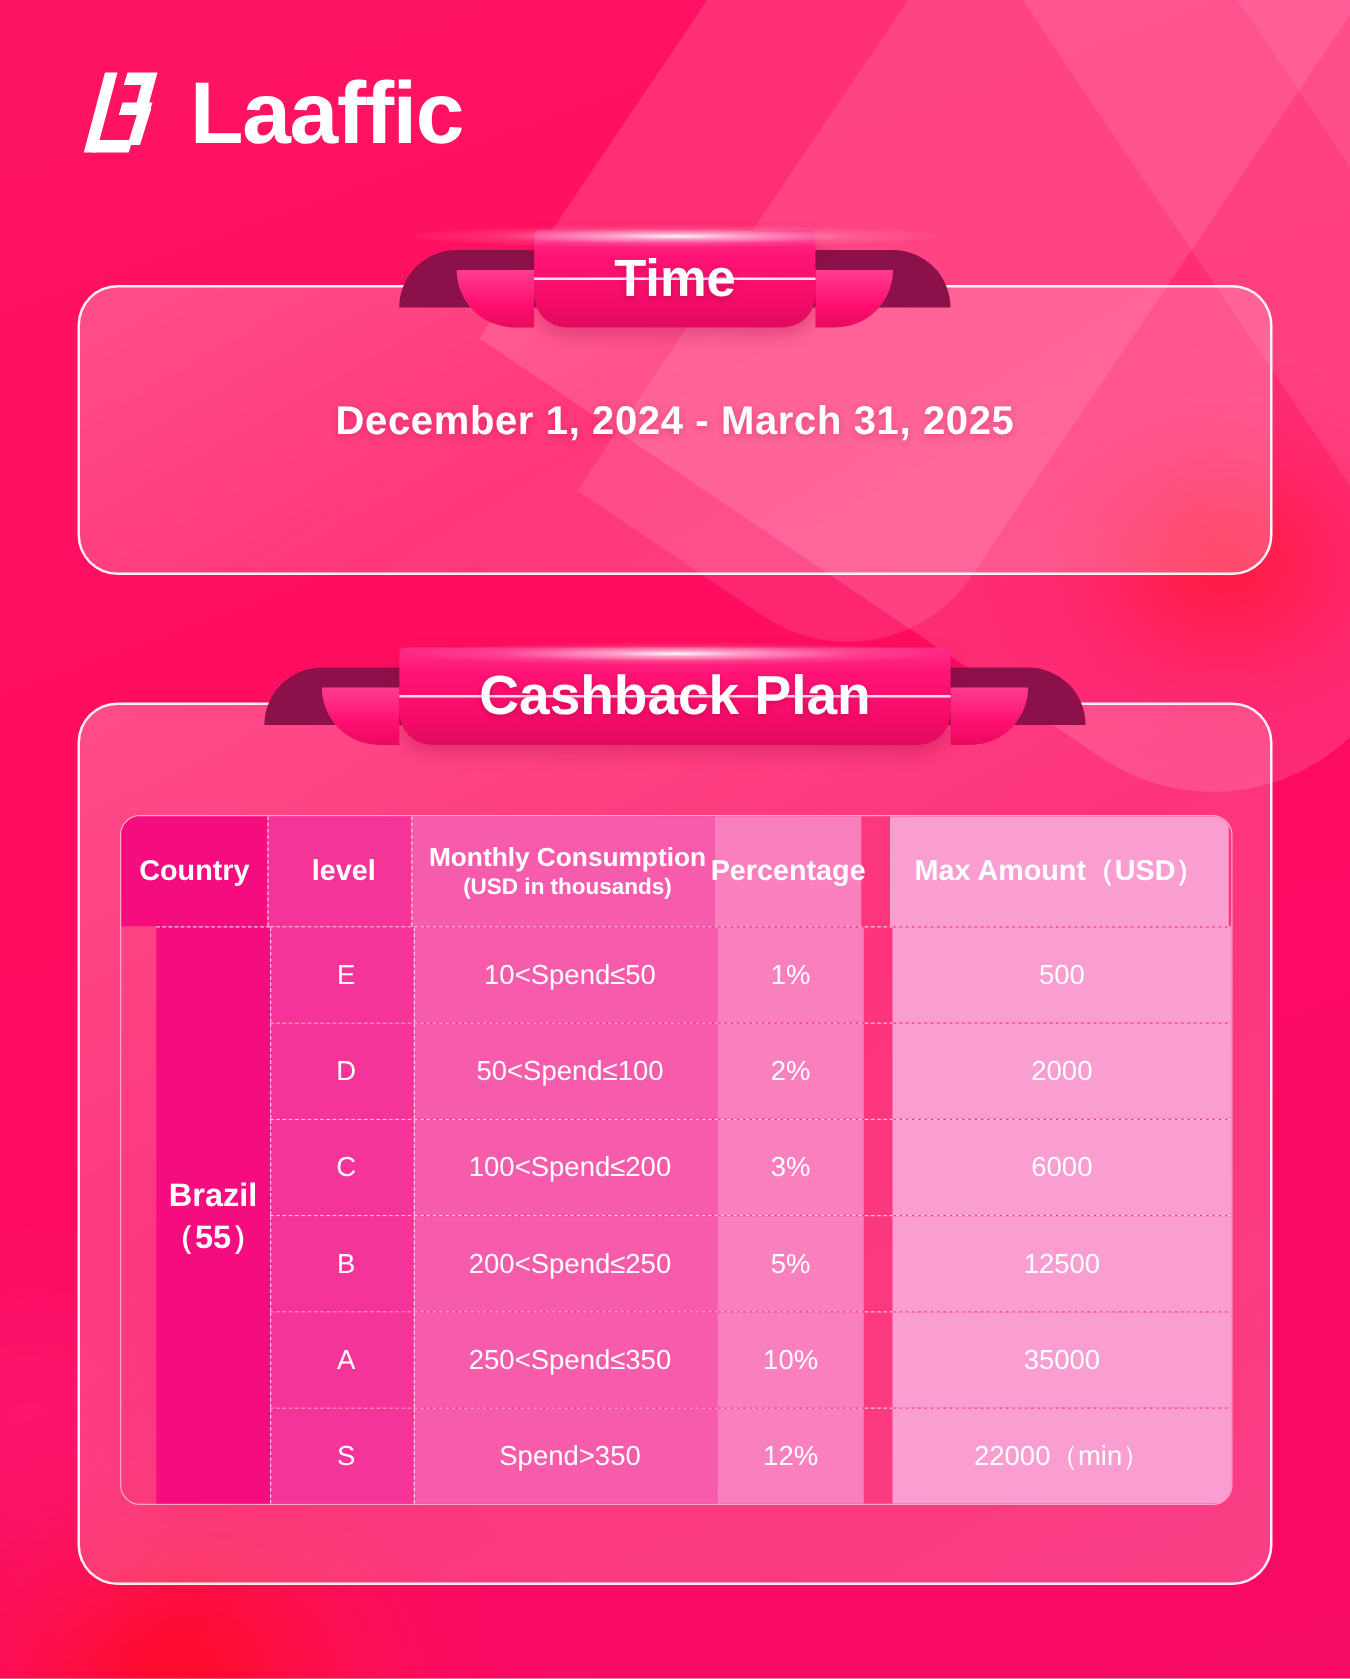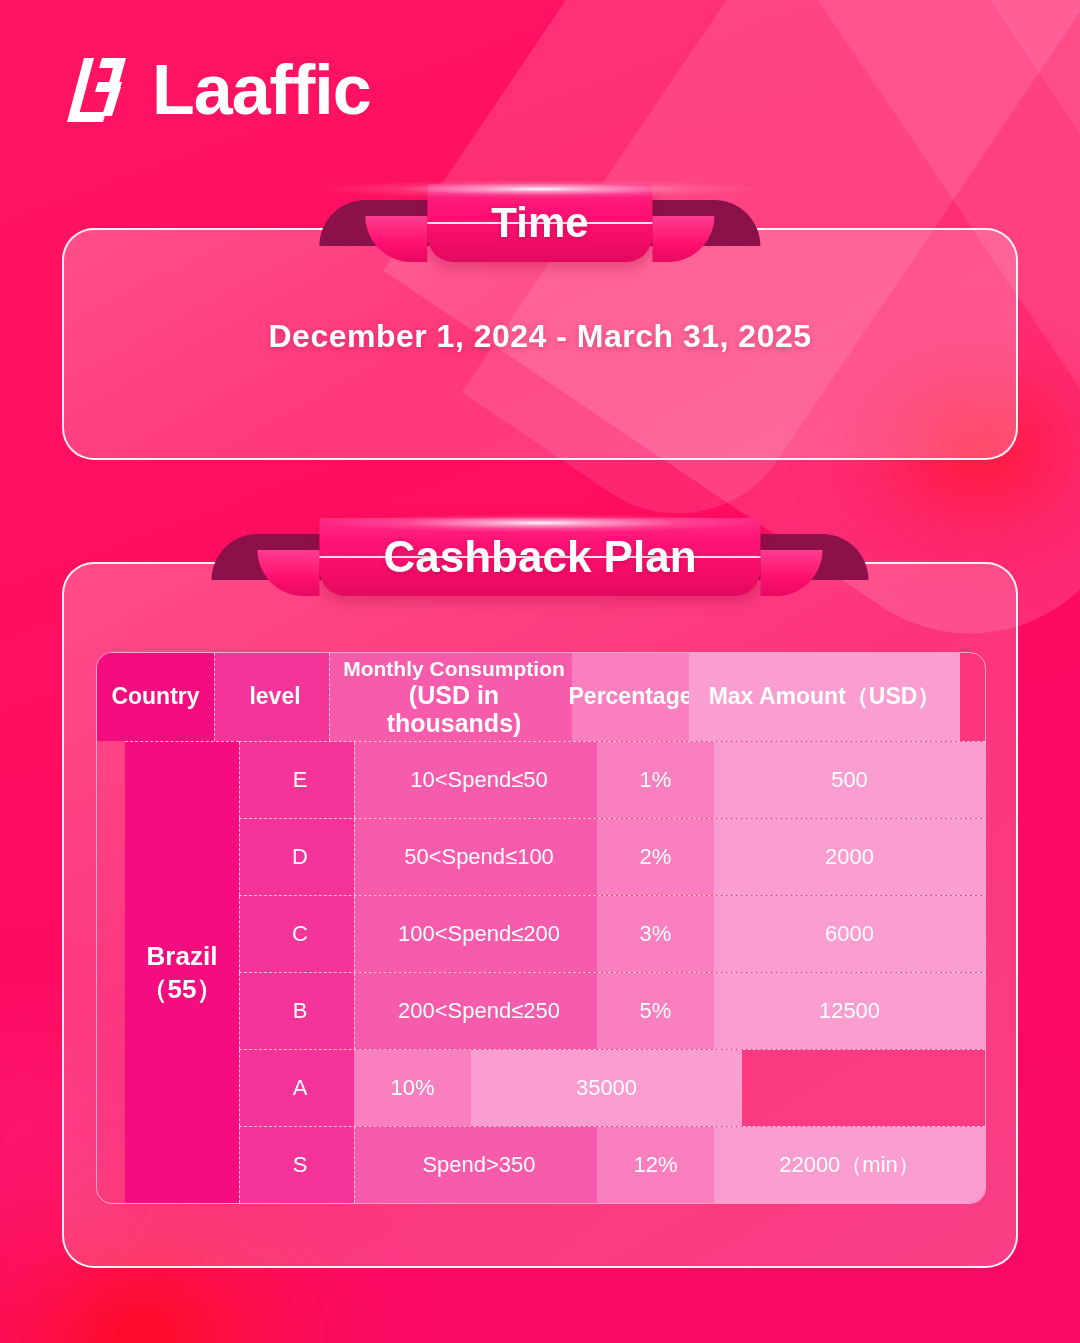--- a/index.html
+++ b/index.html
@@ -189,26 +189,26 @@
   .c-level  { width:115px; }
   .c-spend  { width:243px; }
   .c-pct    { width:117px; }
   .c-max    { width:271px; }
 
   
   .c-country{ background:#F50D7F; }
   .c-level  { background:#F5349A; }
   .c-spend  { background:#F75BAC; }
   .c-pct    { background:#F97FBF; }
-  .c-max    { background:#FA9DD0; }
+  .c-max    { background:#FA9DD0;margin-left:23px; }
 
   
   #thead .tcell{ height:88px; font-size:23px; font-weight:bold; }
   #thead .c-spend{ font-size:21px; flex-direction:column; }
-  #thead .c-spend .l2{ font-size:25px; }
+  #thead .c-spend .l2{ font-size:18px; }
   #thead .c-max{ font-size:23px; }
 
   
   .tbody-wrap{ display:flex; }
   #country-cell{
     width:117px;
     background:#F50D7F;
     display:flex; align-items:center; justify-content:center;
     flex-direction:column;
     color:#fff; font-size:26px; font-weight:bold;
@@ -310,20 +310,21 @@
               <div class="tcell c-max">6000</div>
             </div>
             <div class="trow">
               <div class="tcell c-level dashed-sep">B</div>
               <div class="tcell c-spend dashed-sep">200&lt;Spend≤250</div>
               <div class="tcell c-pct">5%</div>
               <div class="tcell c-max">12500</div>
             </div>
             <div class="trow">
               <div class="tcell c-level dashed-sep">A</div>
+              <div class="tcell c-spend dashed-sep">250&lt;Spend≤350</div>
               <div class="tcell c-pct">10%</div>
               <div class="tcell c-max">35000</div>
             </div>
             <div class="trow">
               <div class="tcell c-level dashed-sep">S</div>
               <div class="tcell c-spend dashed-sep">Spend&gt;350</div>
               <div class="tcell c-pct">12%</div>
               <div class="tcell c-max">22000（min）</div>
             </div>
           </div>

